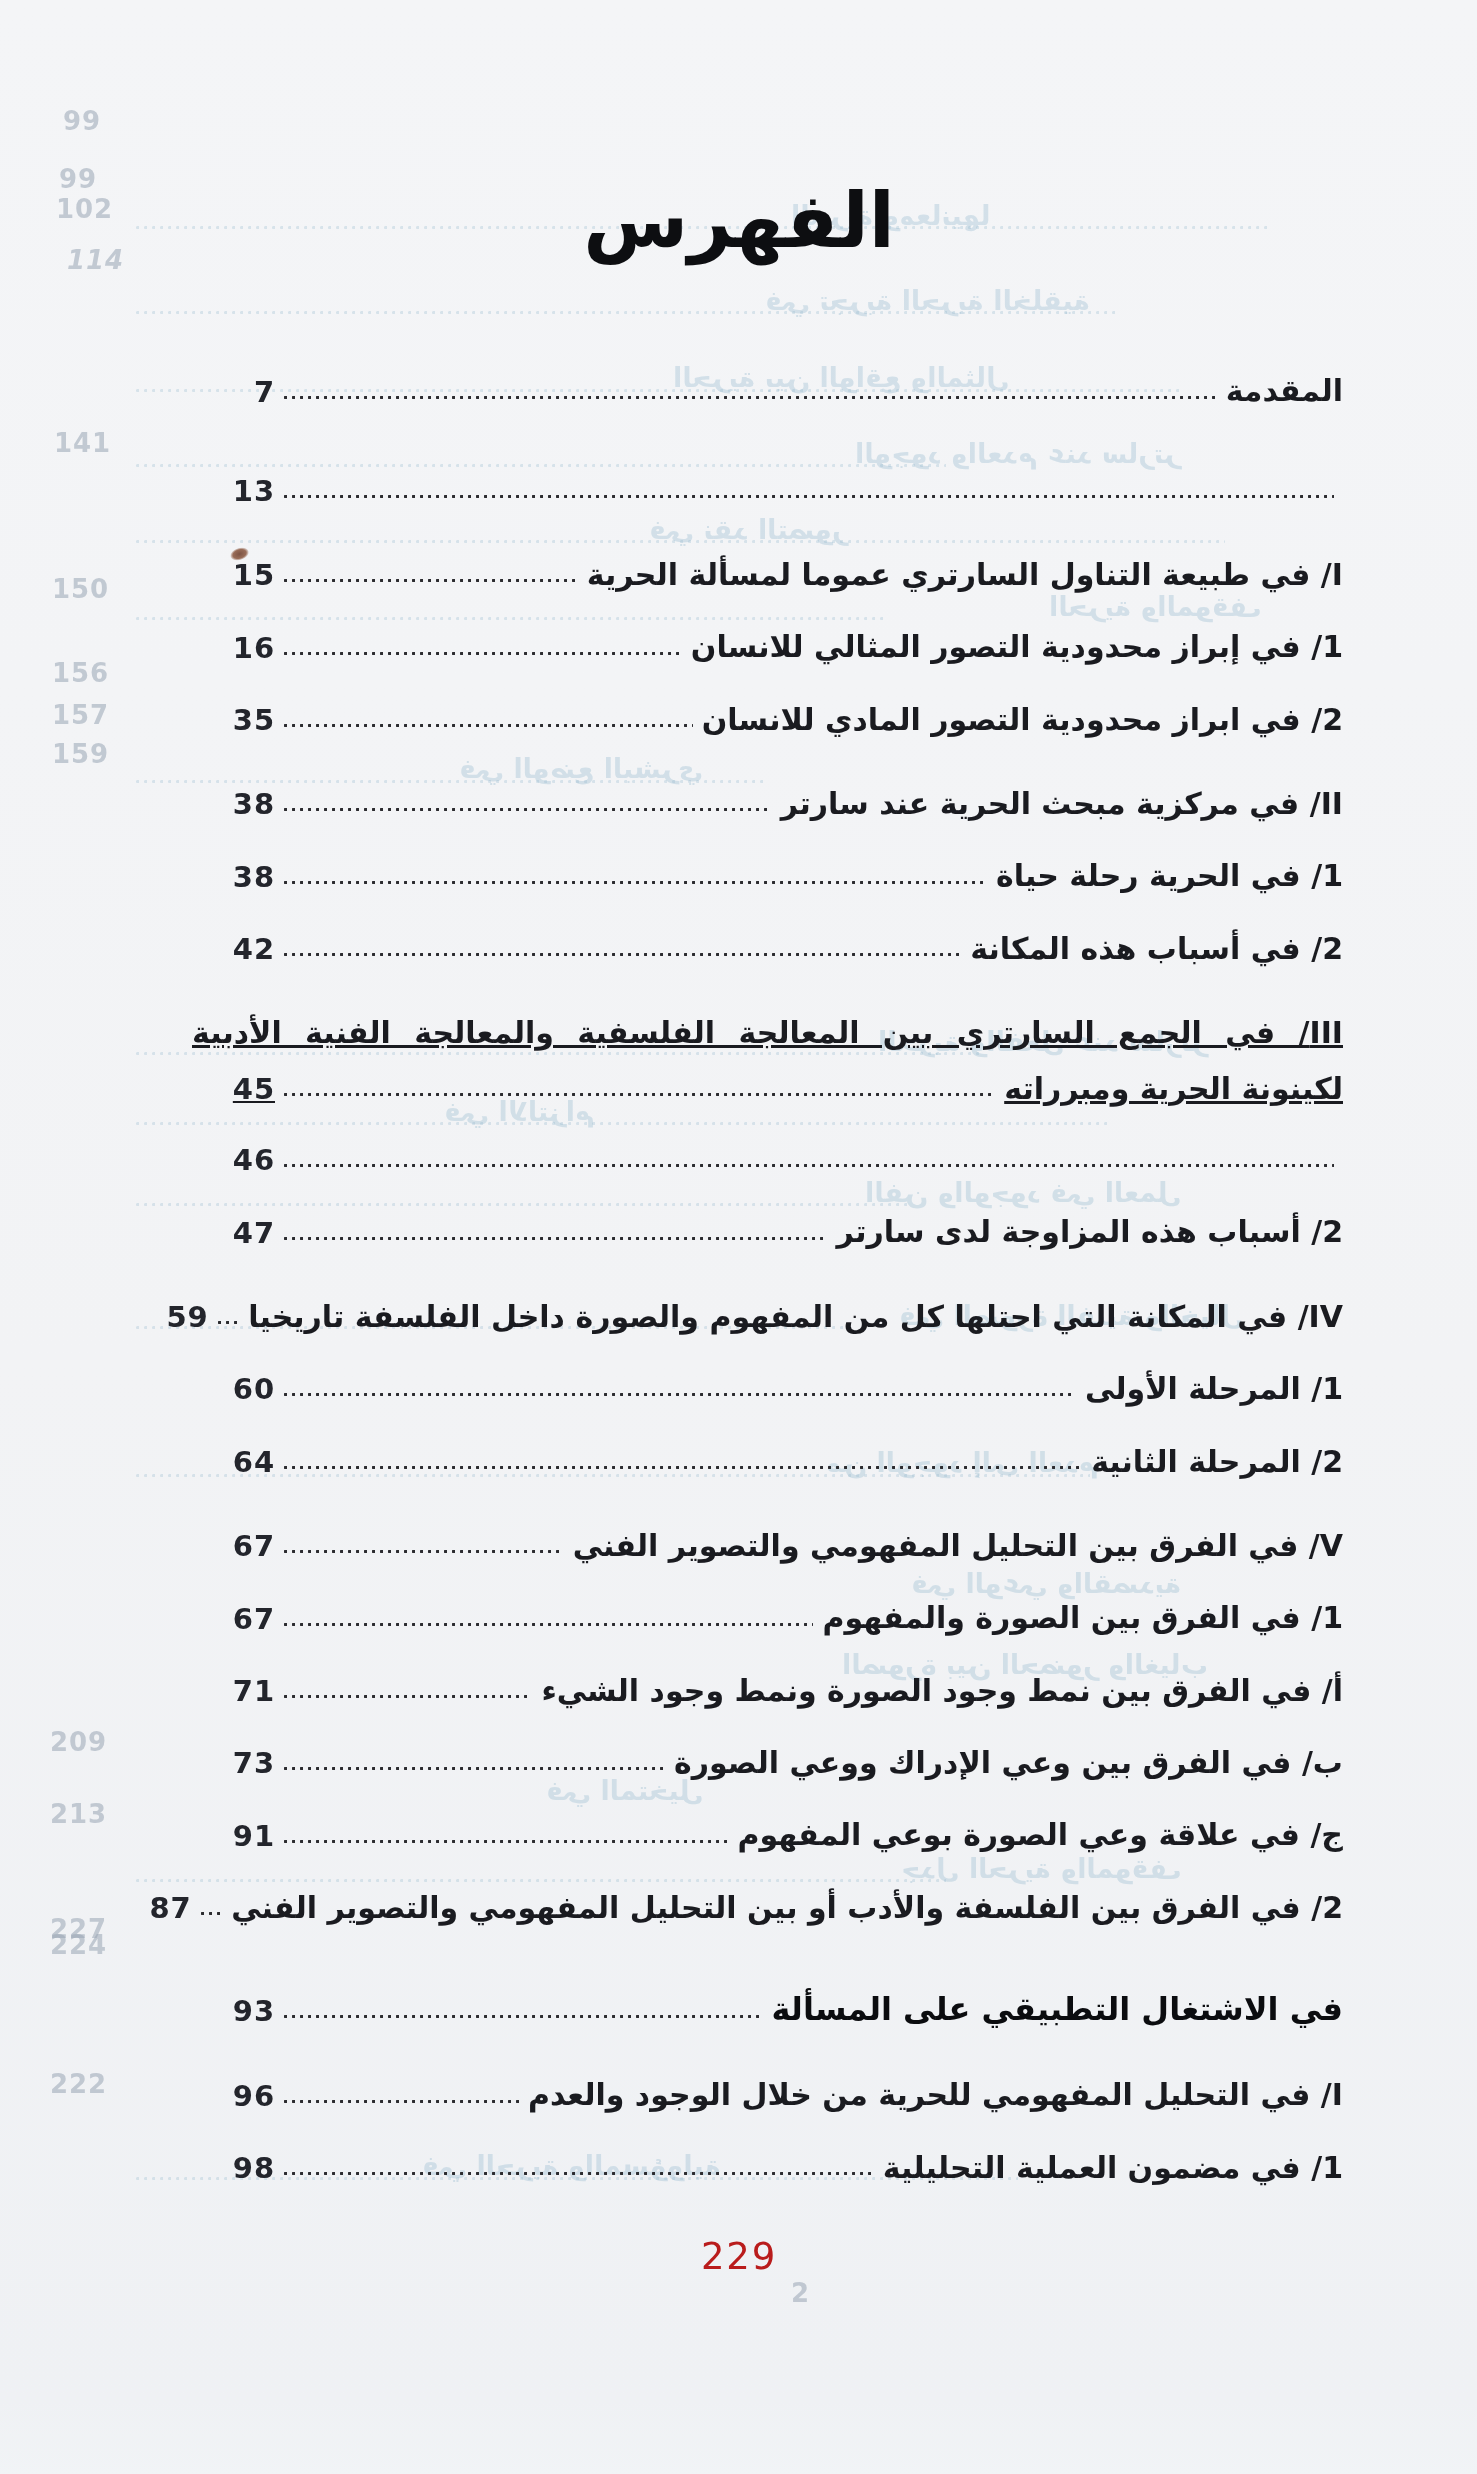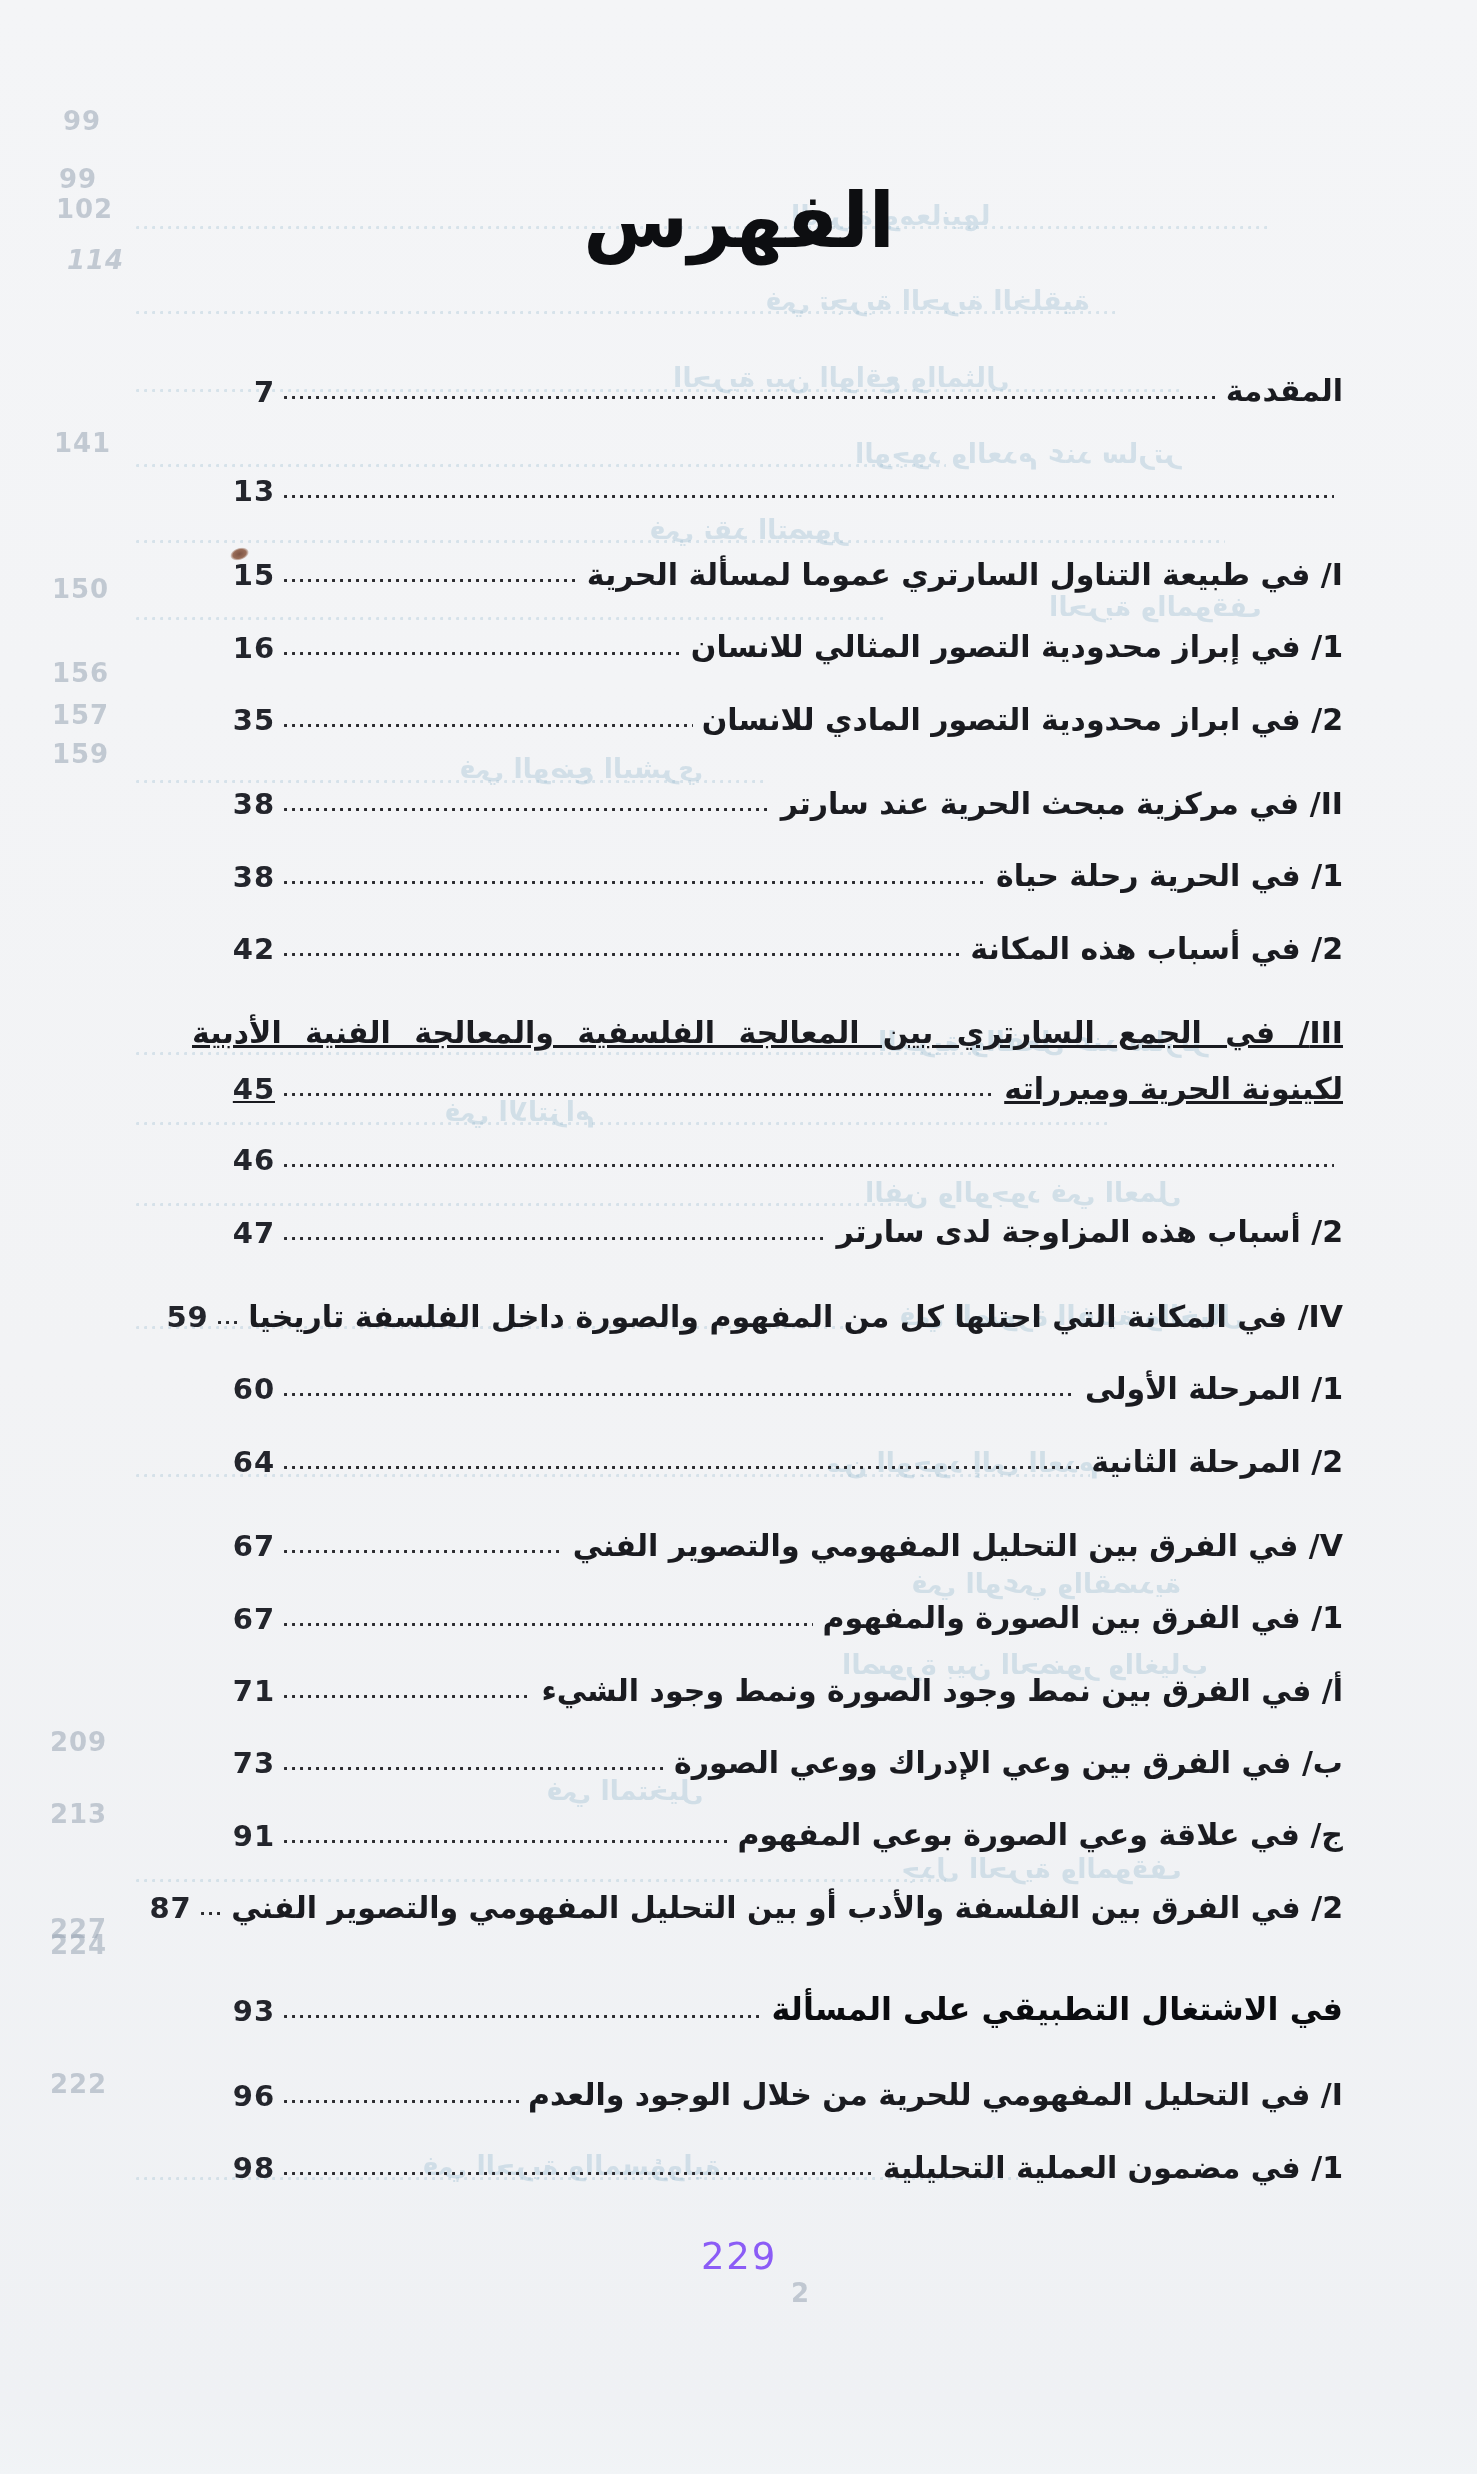--- a/index.html
+++ b/index.html
@@ -57,21 +57,21 @@
     background-image: radial-gradient(circle at 3.6px 2.7px, #2c2c30 1.5px, rgba(0,0,0,0) 1.9px);
     background-size: 8px 5.4px; background-repeat: repeat-x;
   }
   .num {
     direction: ltr; width: 83px; min-width: 83px; text-align: right;
     font-size: 29px; font-weight: bold; color: #23252c; letter-spacing: 0.9px;
     padding-bottom: 0px;
   }
   .folio {
     text-align: center; font-size: 37px; font-weight: normal;
-    color: #8b5cf6; letter-spacing: 1.8px; margin-top: 47px;
+    color: #b91c1c; letter-spacing: 1.8px; margin-top: 47px;
   }
 </style>
 </head>
 <body>
 
 <div class="bleed">
     <span class="shadow-text" style="top: 200px; right: 487px;">الحرية ومعانيها</span>
     <span class="shadow-text" style="top: 285px; right: 388px;">في تجربة الحرية الخلقية</span>
     <span class="shadow-text" style="top: 362px; right: 469px;">الحرية بين الواقع والمثال</span>
     <span class="shadow-text" style="top: 438px; right: 297px;">الوجود والعدم عند سارتر</span>

